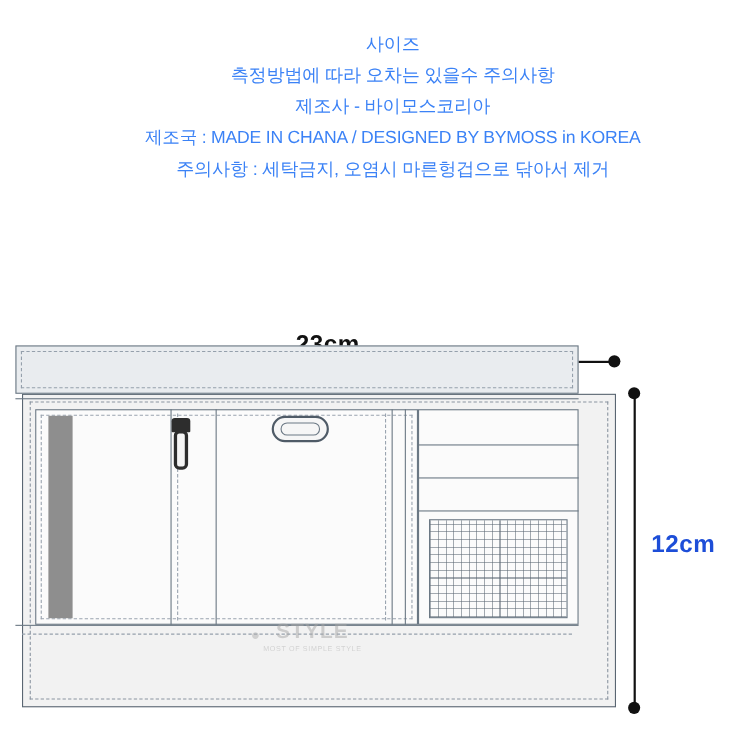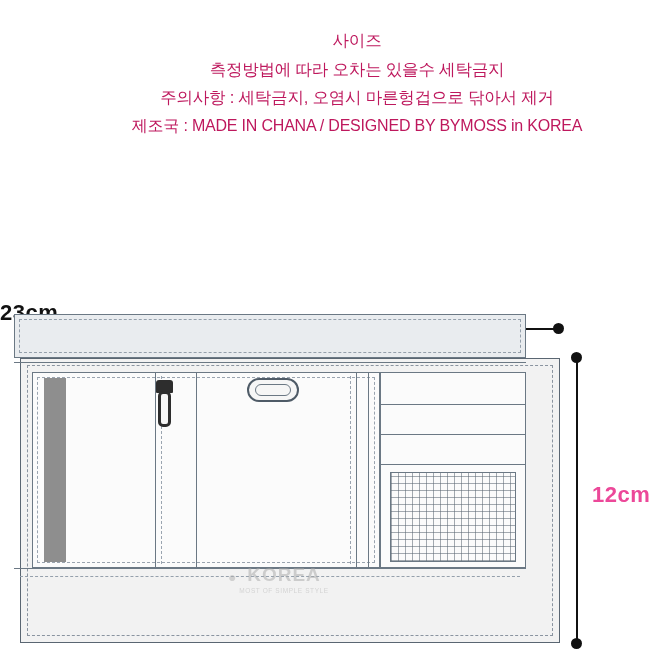--- a/index.html
+++ b/index.html
@@ -20,21 +20,21 @@
   .spec-block {
     position: absolute;
     top: 26px;
     left: 0;
     width: 670px;
     text-align: center;
   }
   .spec-line {
     font-size: 16.5px;
     line-height: 28.5px;
-    color: #be185d;
+    color: #3b82f6;
     letter-spacing: -0.2px;
     white-space: nowrap;
     margin-left: 44px;
   }
   .spec-line.small {
     font-size: 16px;
   }
 
   
   .diagram {
@@ -62,21 +62,21 @@
     background: #111111;
     border-radius: 50%;
   }
   .dim-top .cap-l { left: -6px; }
   .dim-top .cap-r { right: -6px; }
   .dim-top-label {
     position: absolute;
     left: 0;
     top: 0;
     width: 596px;
-    text-align: left;
+    text-align: center;
     font-size: 22px;
     font-weight: bold;
     color: #111111;
     letter-spacing: 0.5px;
   }
 
   
   .dim-right {
     position: absolute;
     left: 576px;
@@ -94,21 +94,21 @@
     border-radius: 50%;
   }
   .dim-right .cap-t { top: -6px; }
   .dim-right .cap-b { bottom: -6px; }
   .dim-right-label {
     position: absolute;
     left: 592px;
     top: 182px;
     font-size: 22px;
     font-weight: bold;
-    color: #ec4899;
+    color: #1d4ed8;
     letter-spacing: 0.5px;
     text-align: center;
   }
 
   
   .pouch {
     position: absolute;
     left: 20px;
     top: 58px;
     width: 540px;
@@ -364,23 +364,24 @@
     top: 5px;
     font-size: 14px;
     color: #b0b0b0;
   }
 </style>
 </head>
 <body>
 
 <div class="spec-block">
   <div class="spec-line">사이즈</div>
-  <div class="spec-line">측정방법에 따라 오차는 있을수 세탁금지</div>
+  <div class="spec-line">측정방법에 따라 오차는 있을수 주의사항</div>
+  <div class="spec-line">제조사 - 바이모스코리아</div>
+  <div class="spec-line small">제조국 : MADE IN CHANA / DESIGNED  BY BYMOSS in KOREA</div>
   <div class="spec-line">주의사항 : 세탁금지, 오염시 마른헝겁으로 닦아서 제거</div>
-  <div class="spec-line small">제조국 : MADE IN CHANA / DESIGNED  BY BYMOSS in KOREA</div>
 </div>
 
 <div class="diagram">
 
   <div class="dim-top-label">23cm</div>
 
   <div class="dim-top">
     <span class="cap-l"></span>
     <span class="cap-r"></span>
   </div>
@@ -426,17 +427,17 @@
   <div class="handle">
     <span class="loop"></span>
     <span class="loop-inner"></span>
   </div>
 
   <div class="bottom-seam"></div>
   <div class="bottom-seam2"></div>
 
   <div class="watermark">
     <span class="wm-ele">●</span>
-    <div class="wm-main">KOREA</div>
+    <div class="wm-main">STYLE</div>
     <div class="wm-sub">MOST OF SIMPLE STYLE</div>
   </div>
 
 </div>
 
 </body></html>

